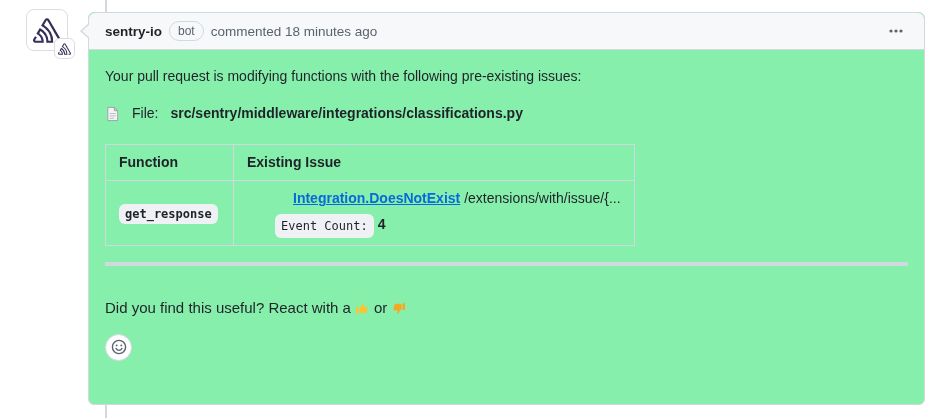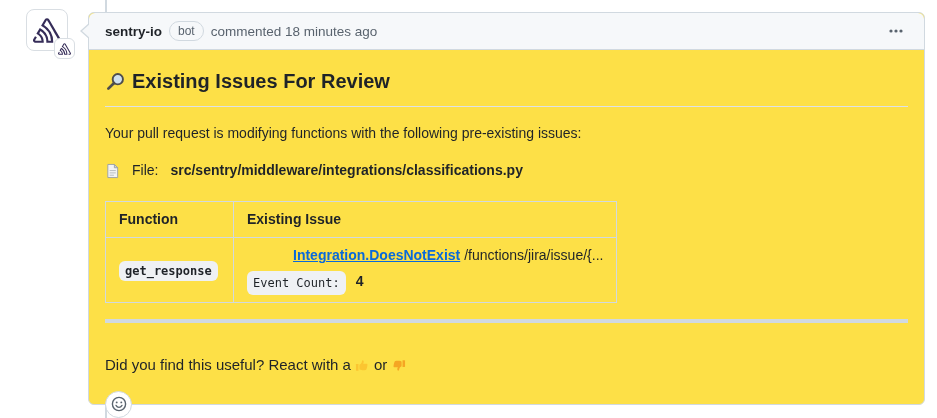--- a/index.html
+++ b/index.html
@@ -58,21 +58,21 @@
   }
   
   .comment-box {
     position: absolute;
     left: 88px;
     top: 12px;
     width: 837px;
     height: 393px;
     border: 1px solid #d1d9e0;
     border-radius: 6px;
-    background: #fde047;
+    background: #86efac;
     z-index: 1;
   }
   .comment-header {
     position: relative;
     height: 37px;
     background: #f6f8fa;
     border-bottom: 1px solid #d1d9e0;
     border-radius: 6px 6px 0 0;
     display: flex;
     align-items: center;
@@ -169,21 +169,21 @@
     white-space: nowrap;
   }
   code.fn-code { font-weight: bold; }
   .issue-link {
     color: #0969da;
     font-weight: bold;
     text-decoration: underline;
     cursor: pointer;
     padding-left: 46px;
   }
-  .event-count-line { margin-top: 5px; display: flex; align-items: flex-start; gap: 10px; }
+  .event-count-line { margin-top: 5px; display: flex; align-items: flex-start; gap: 4px; margin-left: 28px; }
   .event-count-value { font-weight: bold; }
   hr.thick-rule {
     border: none;
     height: 4px;
     background: #d1d9e0;
     margin: 0 0 31px 0;
   }
   .useful-prompt {
     font-size: 15px;
     color: #1f2328;
@@ -245,29 +245,20 @@
             <circle cx="3" cy="8" r="1.6" fill="#59636e"></circle>
             <circle cx="8" cy="8" r="1.6" fill="#59636e"></circle>
             <circle cx="13" cy="8" r="1.6" fill="#59636e"></circle>
           </svg>
         </span>
       </button>
     </div>
 
     <div class="comment-body">
 
-      <h2 class="issue-title">
-        <span class="icon">
-          <svg width="21" height="21" viewBox="0 0 20 20">
-            <circle cx="12.2" cy="7.8" r="4.9" fill="#cfe0ed" stroke="#4d4d4d" stroke-width="1.8"></circle>
-            <line x1="8.4" y1="11.6" x2="3.2" y2="16.8" stroke="#4d4d4d" stroke-width="2.6" stroke-linecap="round"></line>
-          </svg>
-        </span>
-        <span>Existing Issues For Review</span>
-      </h2>
 
       <p class="intro-text">Your pull request is modifying functions with the following pre-existing issues:</p>
 
       <div class="file-line">
         <span class="icon">
           <svg width="15" height="16" viewBox="0 0 16 17">
             <path d="M3 1.5h7l3.5 3.5v10.5H3z" fill="#f2f3f4" stroke="#9aa0a6" stroke-width="1"></path>
             <path d="M10 1.5v3.5h3.5z" fill="#d5d9dd" stroke="#9aa0a6" stroke-width="1"></path>
             <line x1="5" y1="8" x2="11.5" y2="8" stroke="#b6bcc2" stroke-width="1"></line>
             <line x1="5" y1="10.5" x2="11.5" y2="10.5" stroke="#b6bcc2" stroke-width="1"></line>
@@ -286,21 +277,21 @@
           </tr>
         </thead>
         <tbody>
           <tr>
             <td>
               <code class="inline-code fn-code">get_response</code>
             </td>
             <td>
               <div>
                 <a class="issue-link">Integration.DoesNotExist</a>
-                <span>/functions/jira/issue/{...</span>
+                <span>/extensions/with/issue/{...</span>
               </div>
               <div class="event-count-line">
                 <code class="inline-code">Event Count:</code>
                 <span class="event-count-value">4</span>
               </div>
             </td>
           </tr>
         </tbody>
       </table>
 

